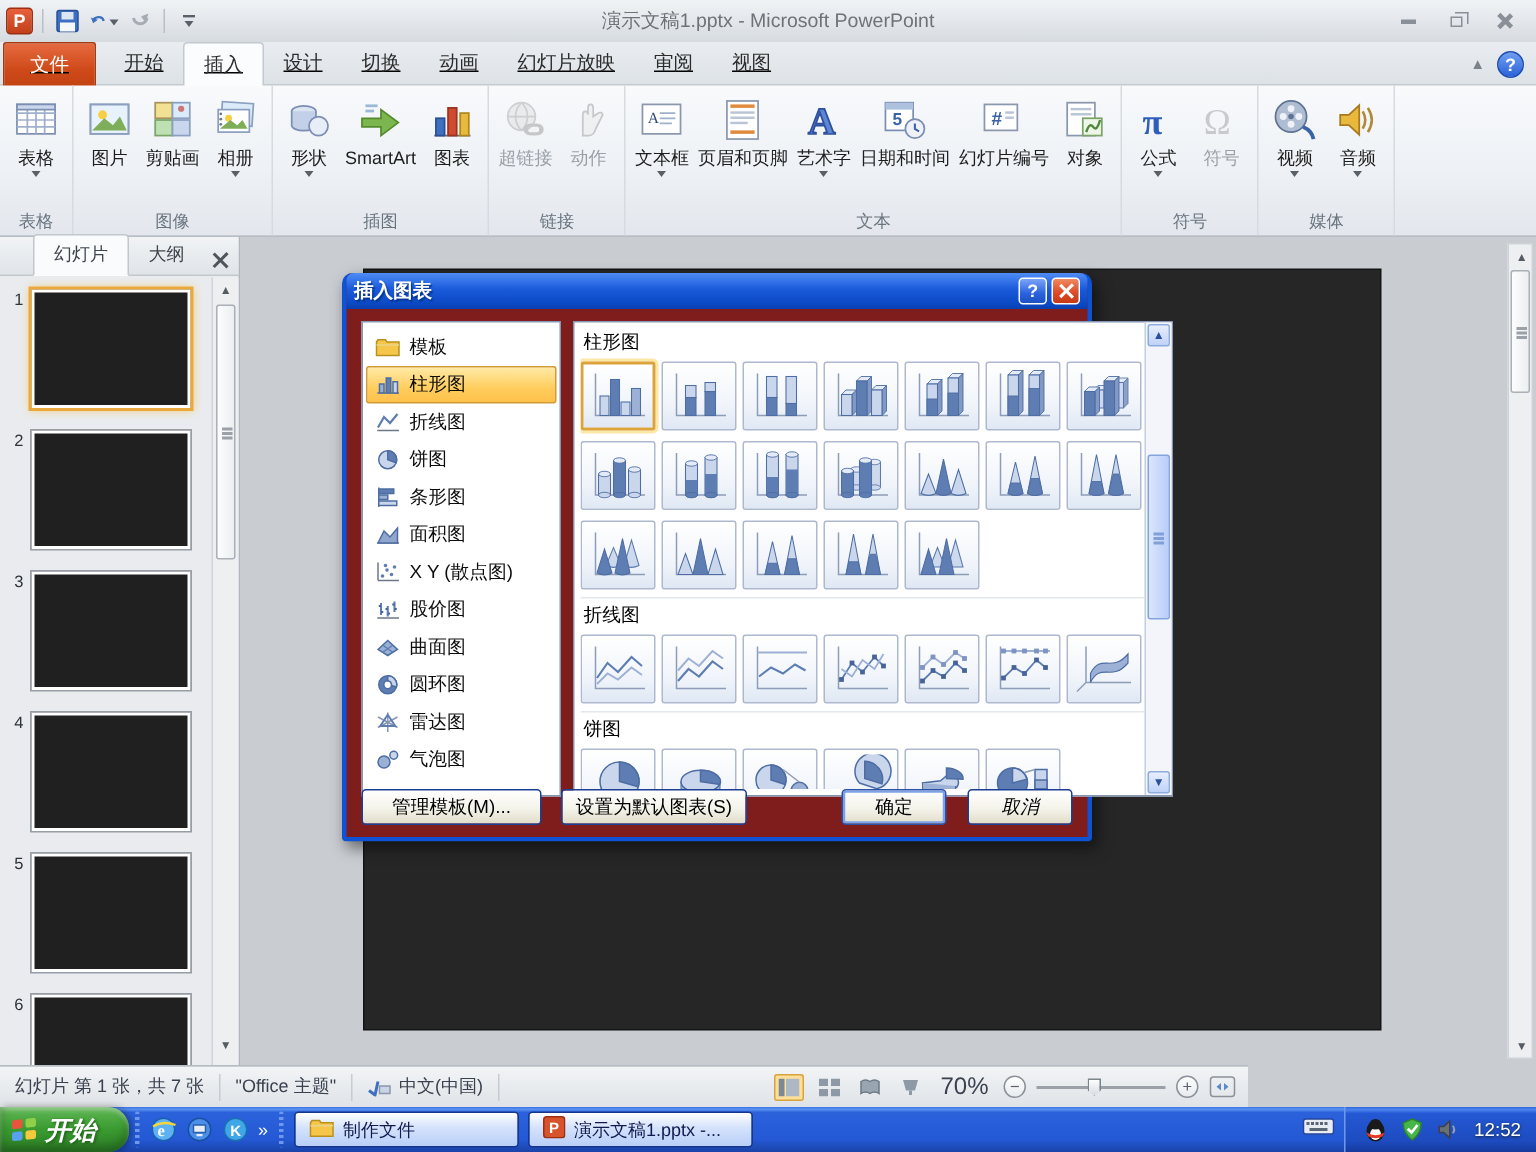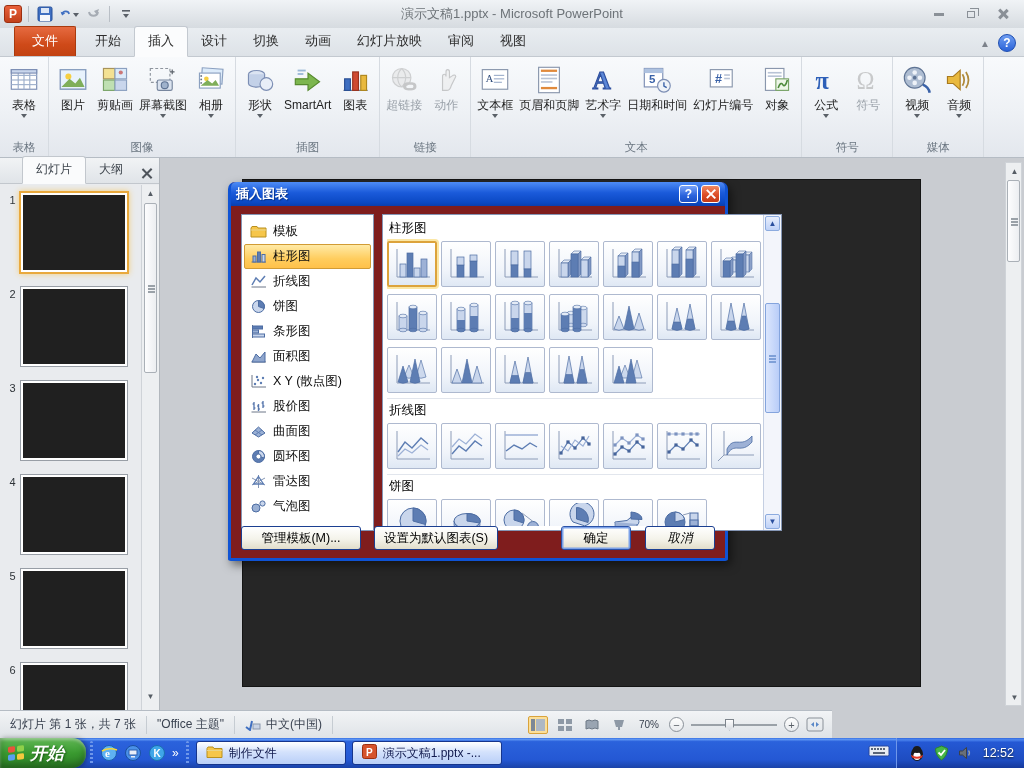--- a/index.html
+++ b/index.html
@@ -123,21 +123,21 @@
   .xpbtn.default { box-shadow:0 0 0 1.5px #7da2e8 inset; border-color:#2a52a8; }
 
   
   .statusbar { position:absolute; left:0; top:710px; width:832px; height:28px;
     background:linear-gradient(#f2f4f6,#dfe3e7); border-top:1px solid #b5bcc4; display:flex; align-items:center;
     font-size:12px; color:#3a4250; }
   .sseg { padding:0 10px; border-right:1px solid #c6ccd2; height:18px; display:flex; align-items:center; gap:5px; }
   .sright { margin-left:auto; display:flex; align-items:center; gap:7px; padding-right:8px; }
   .viewbtn { width:20px; height:18px; display:flex; align-items:center; justify-content:center; border:1px solid transparent; border-radius:2px; }
   .viewbtn.on { background:#fbdf9a; border-color:#d9a33c; }
-  .zoomtext { font-size:10px; color:#3a4250; margin:0 3px; }
+  .zoomtext { font-size:16px; color:#3a4250; margin:0 3px; }
   .zc { width:15px; height:15px; border:1px solid #8a9199; border-radius:50%; color:#5a6168; font-size:11px;
     display:flex; align-items:center; justify-content:center; line-height:0; background:linear-gradient(#fefefe,#e8ebee); }
   .ztrack { width:86px; height:2px; background:#9aa1a8; position:relative; }
   .zthumb { position:absolute; left:34px; top:-5px; width:9px; height:12px; background:linear-gradient(#fdfdfe,#d8dce1);
     border:1px solid #7d848c; clip-path:polygon(0 0,100% 0,100% 70%,50% 100%,0 70%); }
   .fitbtn { width:18px; height:16px; }
 
   
   .taskbar { position:absolute; left:0; top:738px; width:1024px; height:30px;
     background:linear-gradient(180deg,#3871e4 0%,#5b93f2 5%,#2b62dc 12%,#2458d4 72%,#1a43a8 100%); display:flex; align-items:center; }
@@ -207,21 +207,21 @@
       <div class="wc wc-restore">
           <i></i>
         </div>
       <div class="wc wc-close">
           <i></i>
         </div>
     </div>
   </div>
 
   <div class="tabrow">
-    <div id="tab-strip" style="display:flex;align-items:flex-end;height:100%;padding-left:14px;">
+    <div id="tab-strip" style="display:flex;align-items:flex-start;height:100%;padding-left:2px;text-decoration:underline;">
         <div class="tab tab-file">文件</div>
         <div class="tab">开始</div>
         <div class="tab tab-active">插入</div>
         <div class="tab">设计</div>
         <div class="tab">切换</div>
         <div class="tab">动画</div>
         <div class="tab">幻灯片放映</div>
         <div class="tab">审阅</div>
         <div class="tab">视图</div>
       </div>
@@ -272,32 +272,20 @@
             <div class="ricon">
               <svg width="30" height="30" viewBox="0 0 26 26">
                 <rect x="3" y="3" width="10" height="9" fill="#f3e193" stroke="#a8935a"></rect>
                 <rect x="13" y="3" width="10" height="9" fill="#dcebfa" stroke="#8ba0c0"></rect>
                 <circle cx="18" cy="6.5" r="1.8" fill="#c77"></circle>
                 <rect x="3" y="13" width="10" height="9" fill="#bfe0b2" stroke="#7aa468"></rect>
                 <rect x="13" y="13" width="10" height="9" fill="#c9d6ec" stroke="#8ba0c0"></rect>
               </svg>
             </div>
             <div class="rlabel">剪贴画</div>
-          </div>
-          <div class="rbtn">
-            <div class="ricon">
-              <svg width="30" height="30" viewBox="0 0 26 26">
-                <rect x="2" y="3" width="17" height="12" fill="none" stroke="#8e959e" stroke-dasharray="2.5 1.8"></rect>
-                <path d="M19 6 h4 M21 4 v4" stroke="#5a6068"></path>
-                <rect x="8" y="13" width="13" height="9" rx="1.5" fill="#dbe3ef" stroke="#77869e"></rect>
-                <circle cx="14.5" cy="17.5" r="3" fill="#9fb2cc" stroke="#5f7494"></circle>
-              </svg>
-            </div>
-            <div class="rlabel">屏幕截图</div>
-            <span class="dnarrow"></span>
           </div>
           <div class="rbtn">
             <div class="ricon">
               <svg width="30" height="30" viewBox="0 0 26 26">
                 <rect x="5" y="3" width="18" height="13" fill="#dcebfa" stroke="#8ba0c0" transform="rotate(4 14 9)"></rect>
                 <rect x="3" y="7" width="18" height="13" fill="#fff" stroke="#8ba0c0"></rect>
                 <circle cx="9" cy="12" r="2" fill="#f6cf43"></circle>
                 <path d="M4 18 L10 13 L14 16 L17 13 L20 18 Z" fill="#7fae5a"></path>
                 <g fill="#6d7788">
                   <circle cx="4.5" cy="9.5" r="0.8"></circle>

